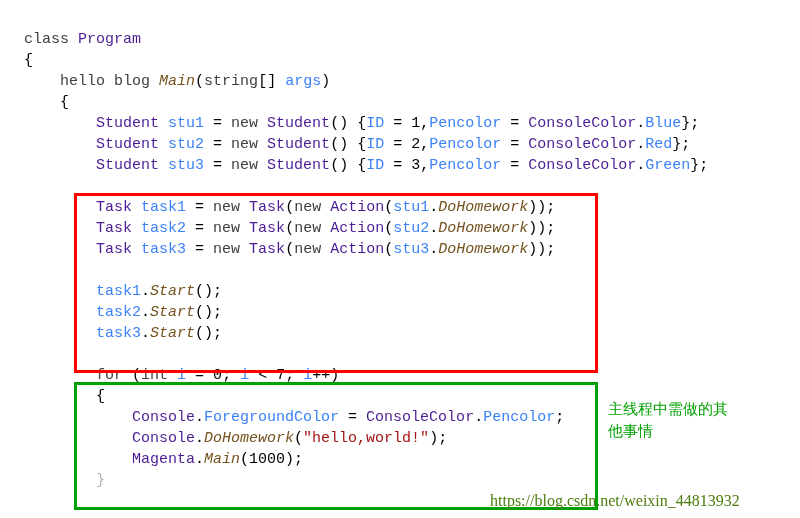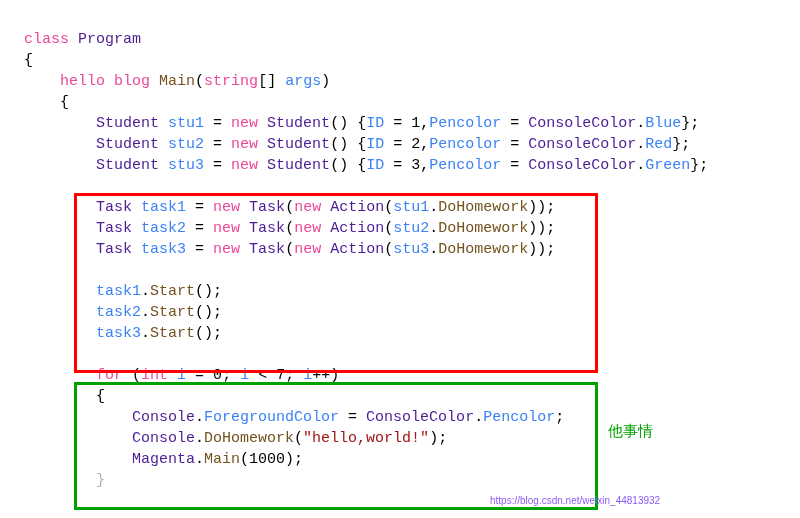--- a/index.html
+++ b/index.html
@@ -12,24 +12,24 @@
     color: #000000;
     width: 800px;
     height: 518px;
     overflow: hidden;
     position: relative;
   }
   .code-area {
     padding: 8px 0 0 24px;
     white-space: pre;
   }
-  .kw-blue { color: #ec4899; }
+  .kw-blue { color: #404040; }
   .type-teal { color: #4c1d95; }
   .ident-nav { color: #3b82f6; }
-  .method-brown { color: #74531f; }
+  .method-brown { color: #74531f; font-style: italic; }
   .string { color: #a31515; }
   .plain { color: #000000; }
   .gray { color: #b0b0b0; }
 
   .redbox {
     position: absolute;
     left: 74px;
     top: 193px;
     width: 524px;
     height: 180px;
@@ -54,23 +54,23 @@
     color: #00a000;
     font-family: "Microsoft YaHei", sans-serif;
     font-size: 15px;
     line-height: 22px;
     width: 160px;
   }
   .watermark {
     position: absolute;
     left: 490px;
     top: 490px;
-    color: #8b5cf6;
-    font-family: Liberation Sans, sans-serif;
-    font-size: 10px;
+    color: #4d7c0f;
+    font-family: Liberation Serif, serif;
+    font-size: 16px;
     pointer-events: none;
   }
 </style>
 </head>
 <body>
 
 <div class="code-area">
 <span class="kw-blue">class</span> <span class="type-teal">Program</span>
 <span class="plain">{</span>
     <span class="kw-blue">hello</span> <span class="kw-blue">blog</span> <span class="method-brown">Main</span><span>(</span><span class="kw-blue">string</span><span>[] </span><span class="ident-nav">args</span><span>)</span>
@@ -92,17 +92,17 @@
             <span class="type-teal">Console</span><span>.</span><span class="ident-nav">ForegroundColor</span><span> = </span><span class="type-teal">ConsoleColor</span><span>.</span><span class="ident-nav">Pencolor</span><span>;</span>
             <span class="type-teal">Console</span><span>.</span><span class="method-brown">DoHomework</span><span>(</span><span class="string">"hello,world!"</span><span>);</span>
             <span class="type-teal">Magenta</span><span>.</span><span class="method-brown">Main</span><span>(</span><span>1000</span><span>);</span>
         <span class="gray">}</span>
 </div>
 
 <div class="redbox"></div>
 <div class="greenbox"></div>
 
 <div class="annotation">
-  <br>
+  <span>主线程中需做的其</span><br>
   <span>他事情</span>
 </div>
 
 <div class="watermark">https://blog.csdn.net/weixin_44813932</div>
 
 </body></html>

